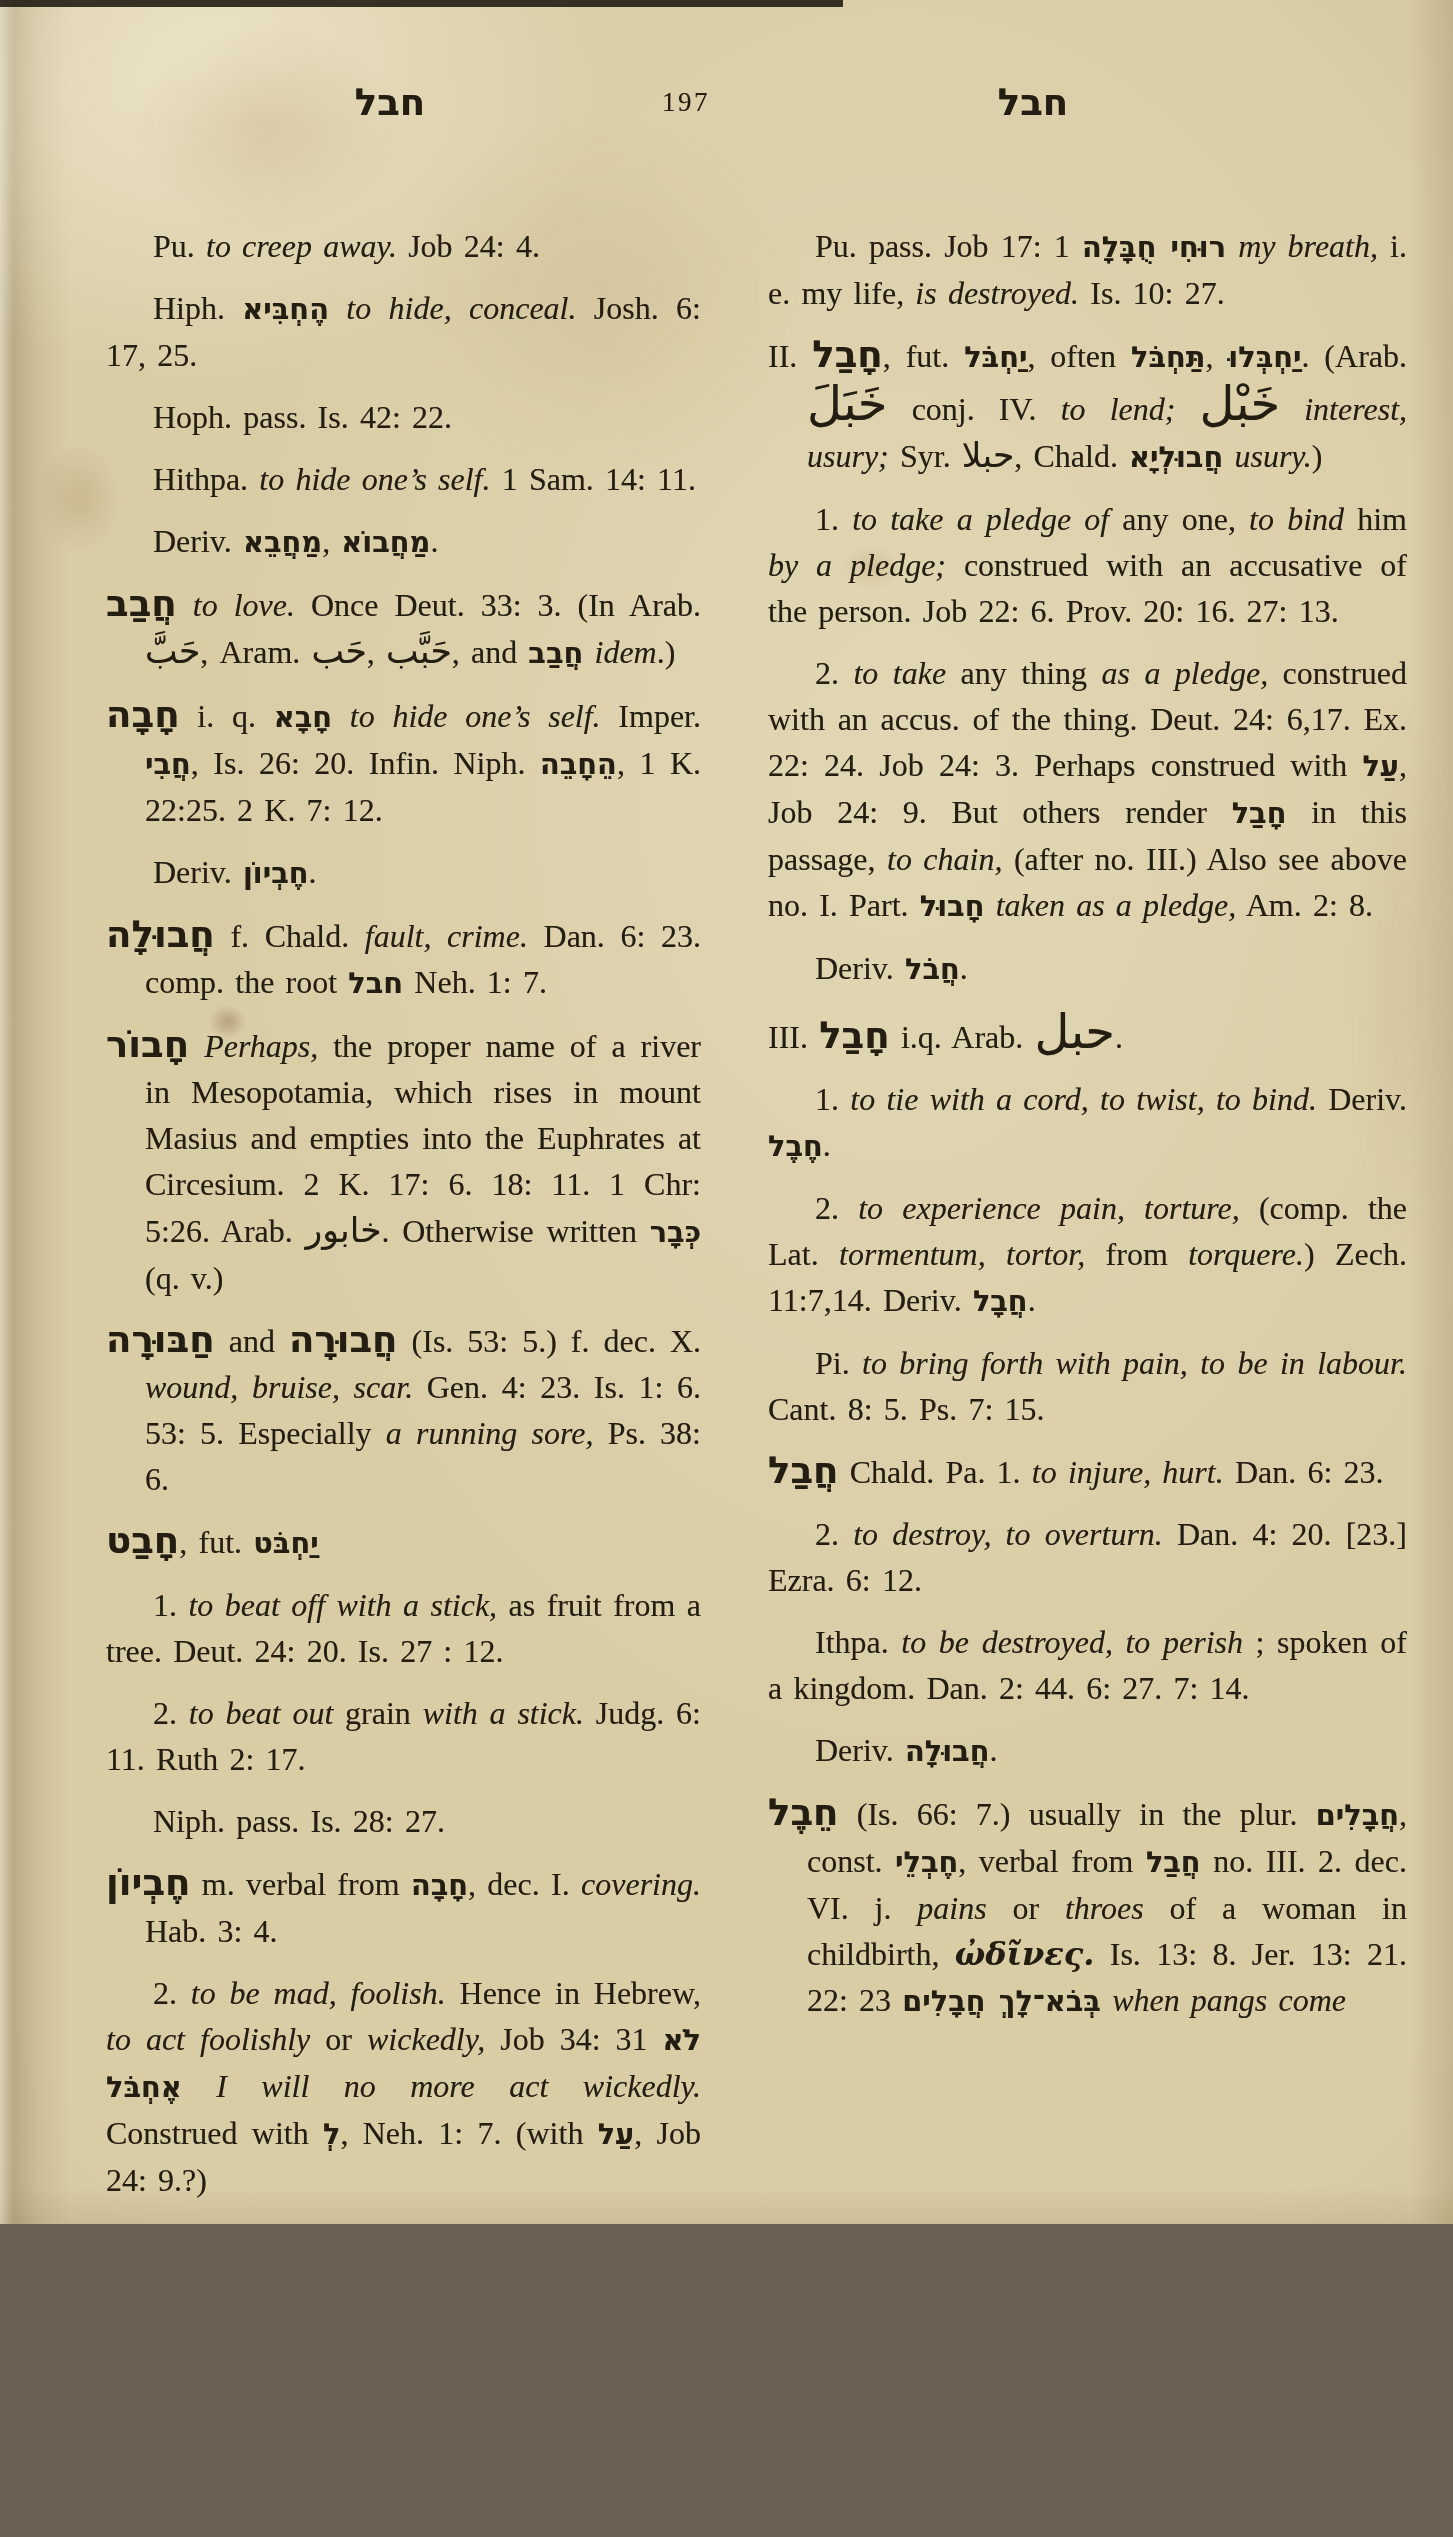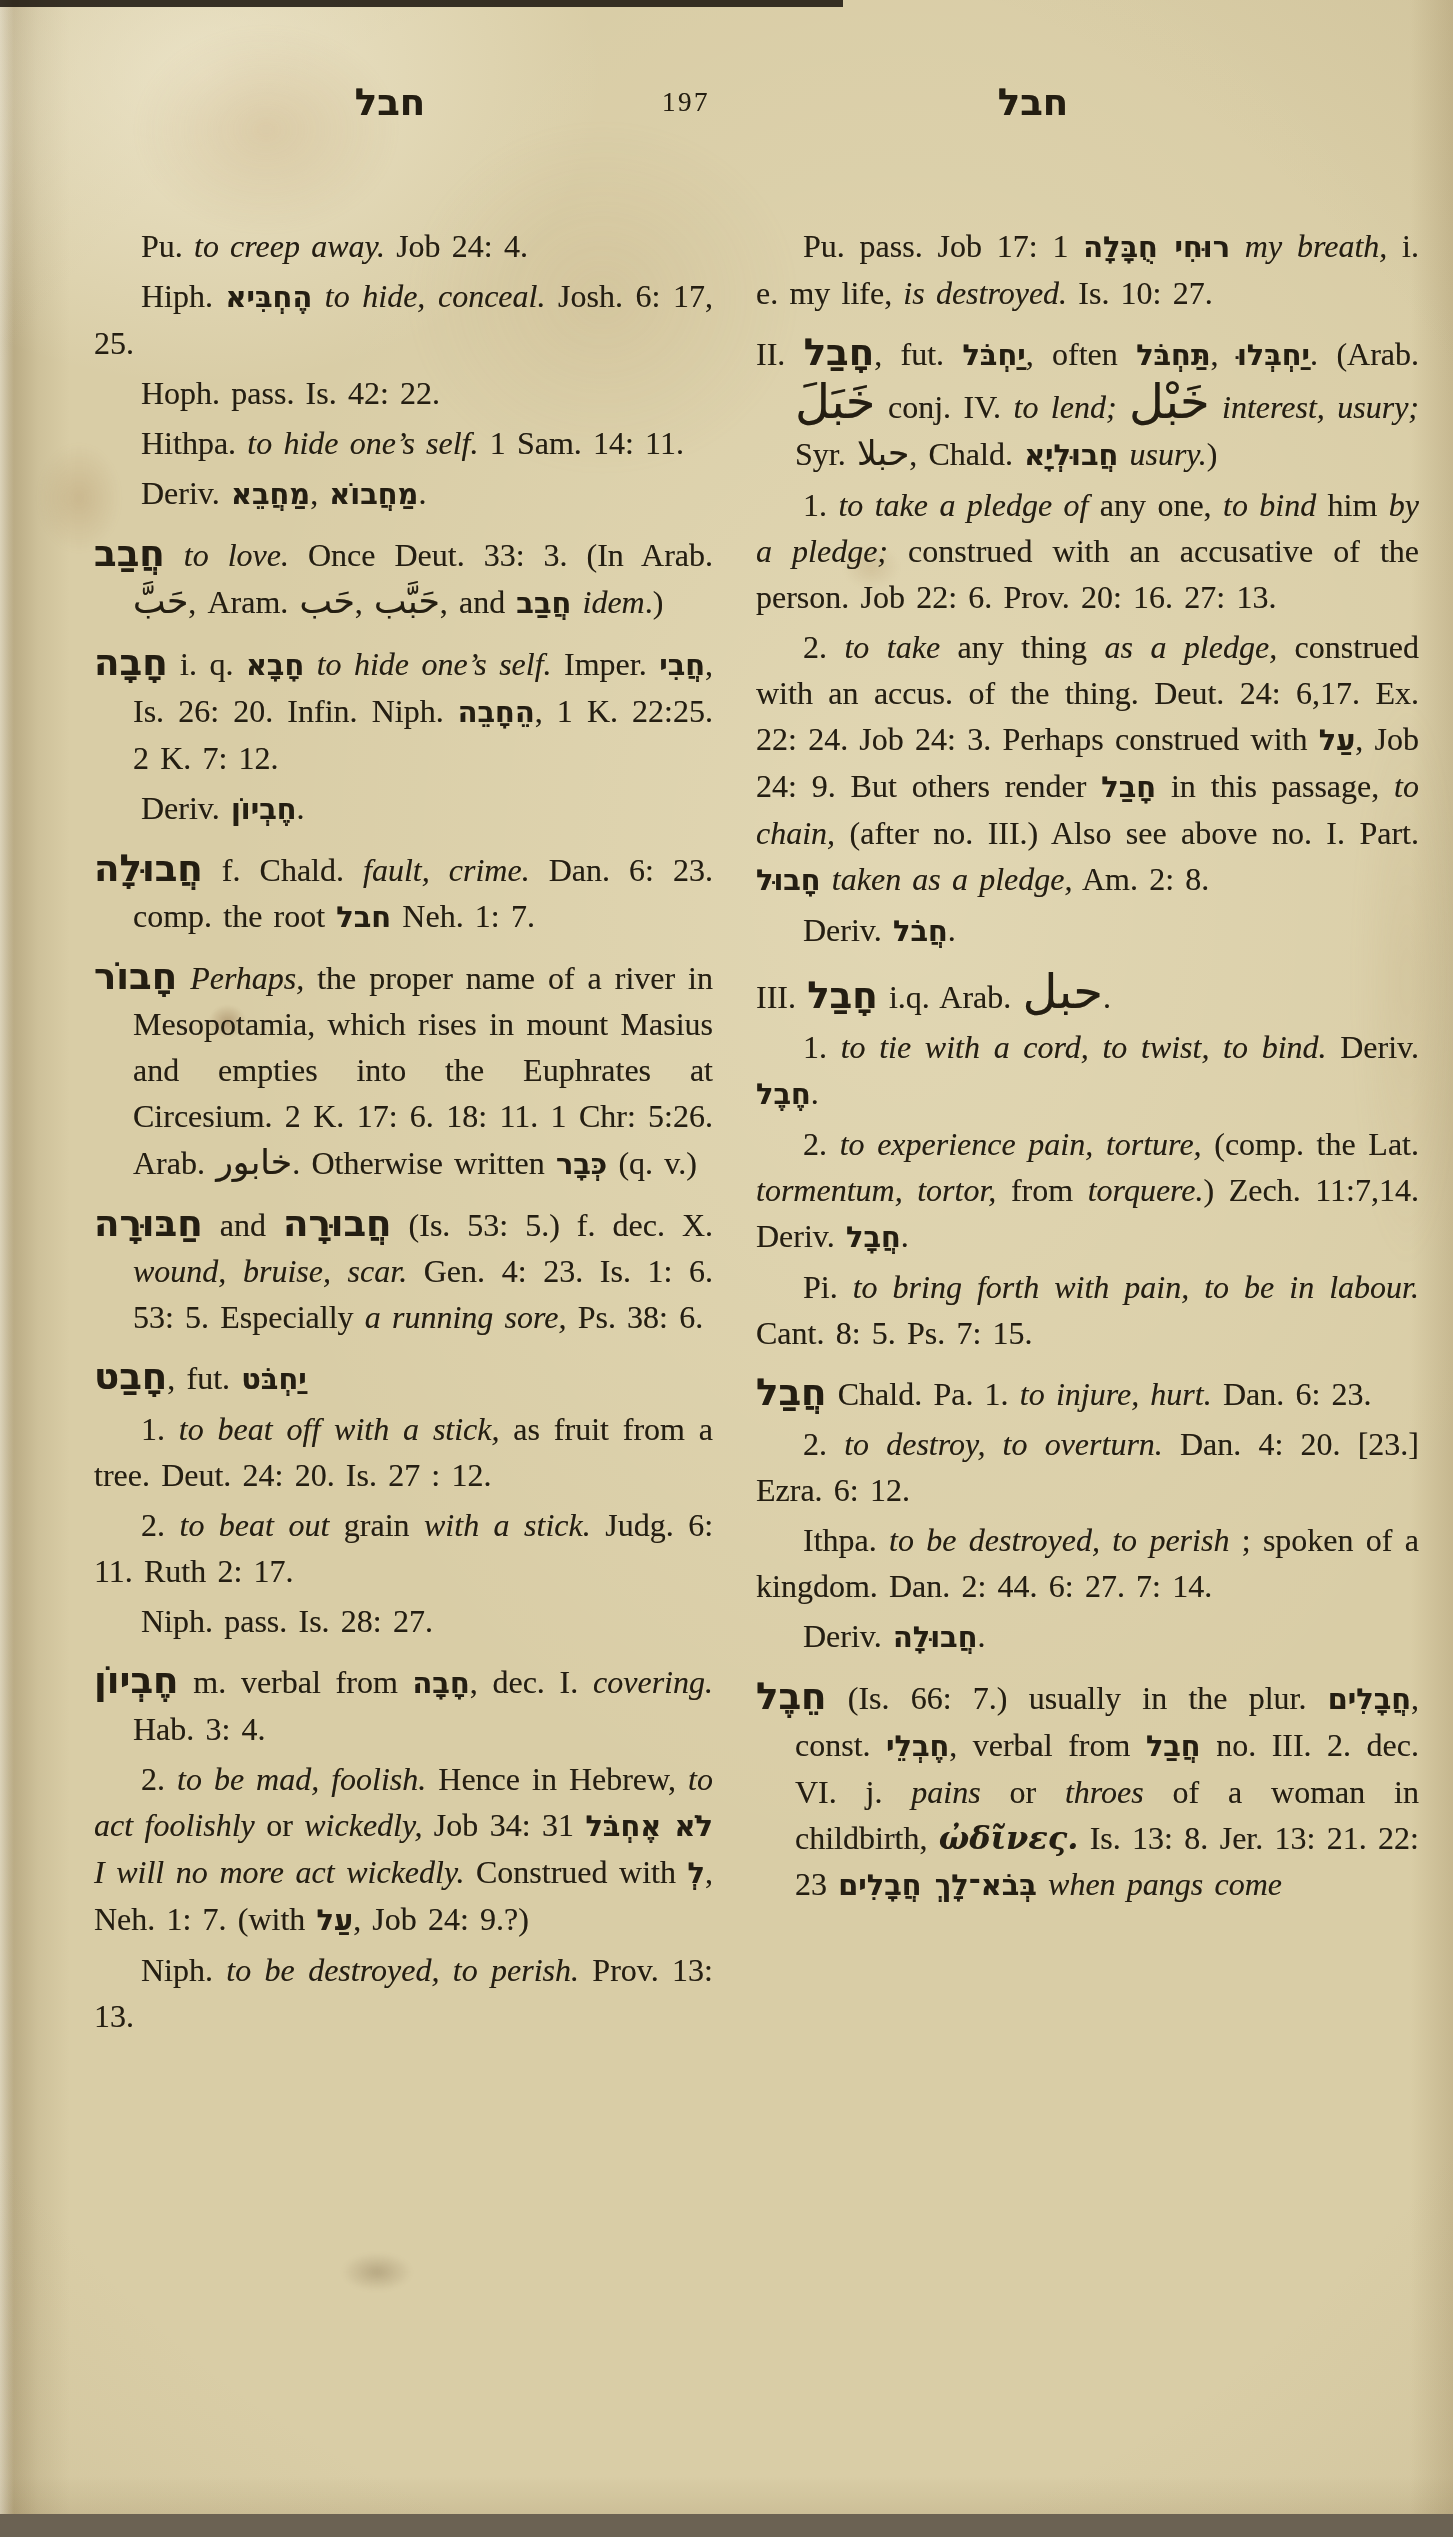--- a/index.html
+++ b/index.html
@@ -1,18 +1,18 @@
 <!DOCTYPE html>
 <html style="font-size:10px"><head>
 <meta charset="utf-8">
 <style>
   html,body{margin:0;padding:0;background:#6b6253;}
   #page{
     position:relative;
-    width:1454px;height:2514px;
+    width:1454px;height:2224px;
     overflow:hidden;
     color:#241e12;
     font-family:"Liberation Serif","DejaVu Serif",serif;
     font-size:32px;
     line-height:46px;
     background:
       radial-gradient(570px 444px at 14% 3%, rgba(250,245,225,.55), transparent 70%),
       radial-gradient(951px 1394px at 62% 35%, rgba(255,250,228,.22), transparent 72%),
       radial-gradient(1648px 2155px at 50% 50%, transparent 60%, rgba(118,96,55,.20) 100%),
       linear-gradient(90deg, rgba(255,252,240,.5) 0px, transparent 14px),
@@ -39,21 +39,21 @@
     text-shadow:0 0 0.6px rgba(30,24,14,.6);
   }
   .hdr-num{
     position:absolute;transform:translateX(-50%);
     font-size:27px;letter-spacing:2.5px;line-height:57px;
     text-shadow:0 0 0.6px rgba(30,24,14,.5);
   }
   #col-left,#col-right{position:absolute;top:223px;}
   #col-left{left:90px;width:627px;}
   #col-right{left:752px;width:671px;}
-  .col p{margin:4px;text-align:justify;word-spacing:3.2px;text-shadow:0 0 0.6px rgba(34,27,16,.42);}
+  .col p{margin:16px;text-align:justify;word-spacing:3.2px;text-shadow:0 0 0.6px rgba(34,27,16,.42);}
   .col p.hang{padding-left:39px;text-indent:-39px;margin-top:14px;}
   .col p.ind{text-indent:47px;}
   .col p:first-child{margin-top:0;}
   .it{font-style:italic;}
   .heb{font-family:"DejaVu Sans",sans-serif;font-weight:bold;font-size:.90em;direction:rtl;unicode-bidi:isolate;}
   .hw{font-family:"DejaVu Sans",sans-serif;font-weight:bold;font-size:1.16em;direction:rtl;unicode-bidi:isolate;}
   .ar{font-family:"DejaVu Sans",sans-serif;font-size:1.08em;direction:rtl;unicode-bidi:isolate;}
   .ar.lg{font-size:1.5em;}
   .gk{font-family:"DejaVu Serif",serif;font-style:italic;font-weight:bold;}
 </style>

